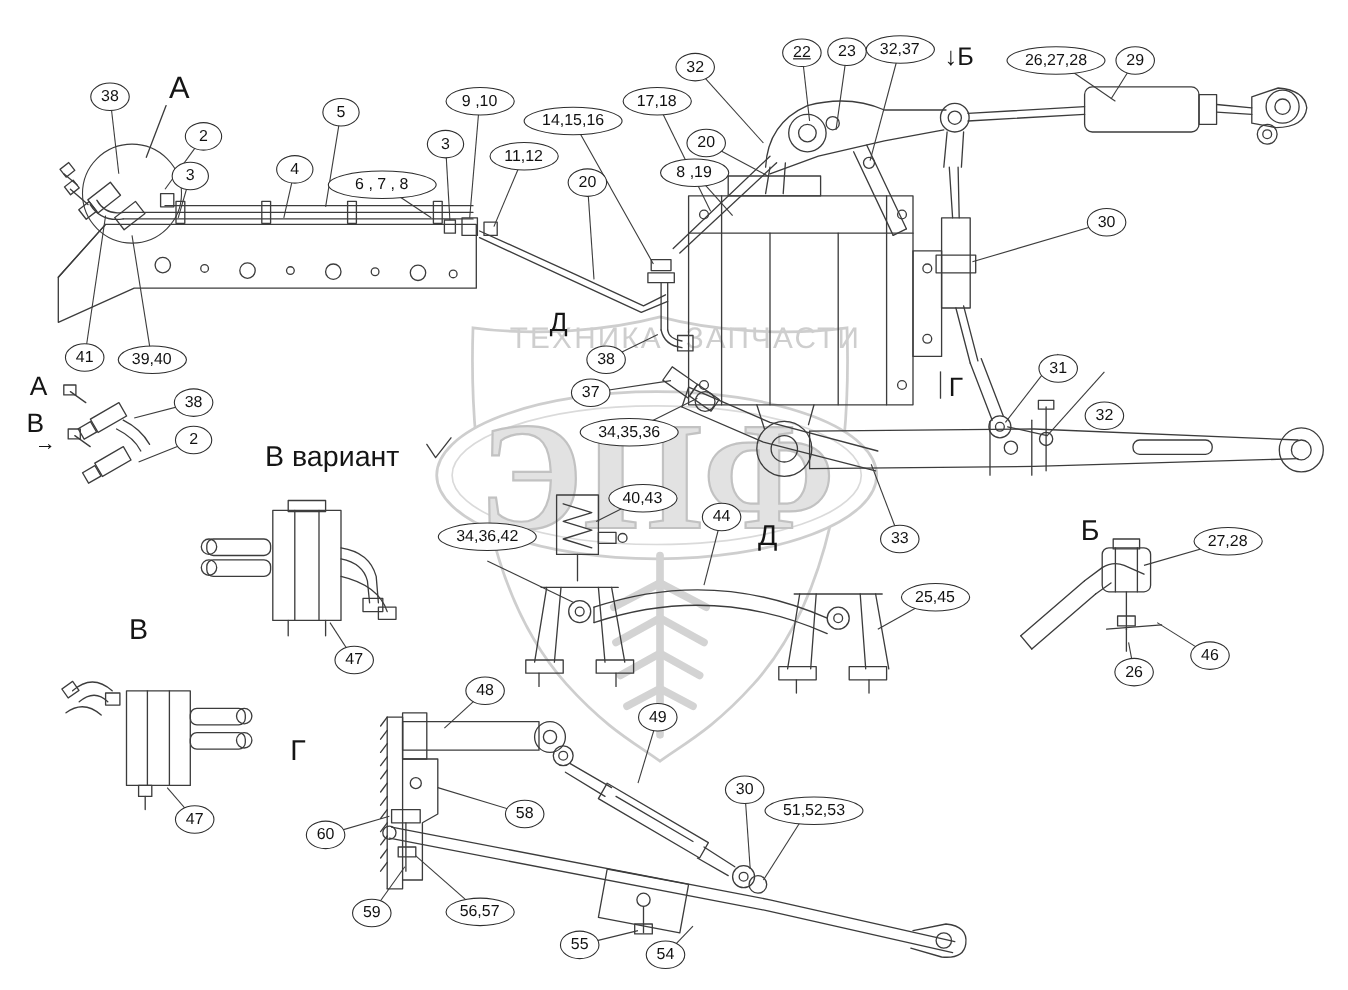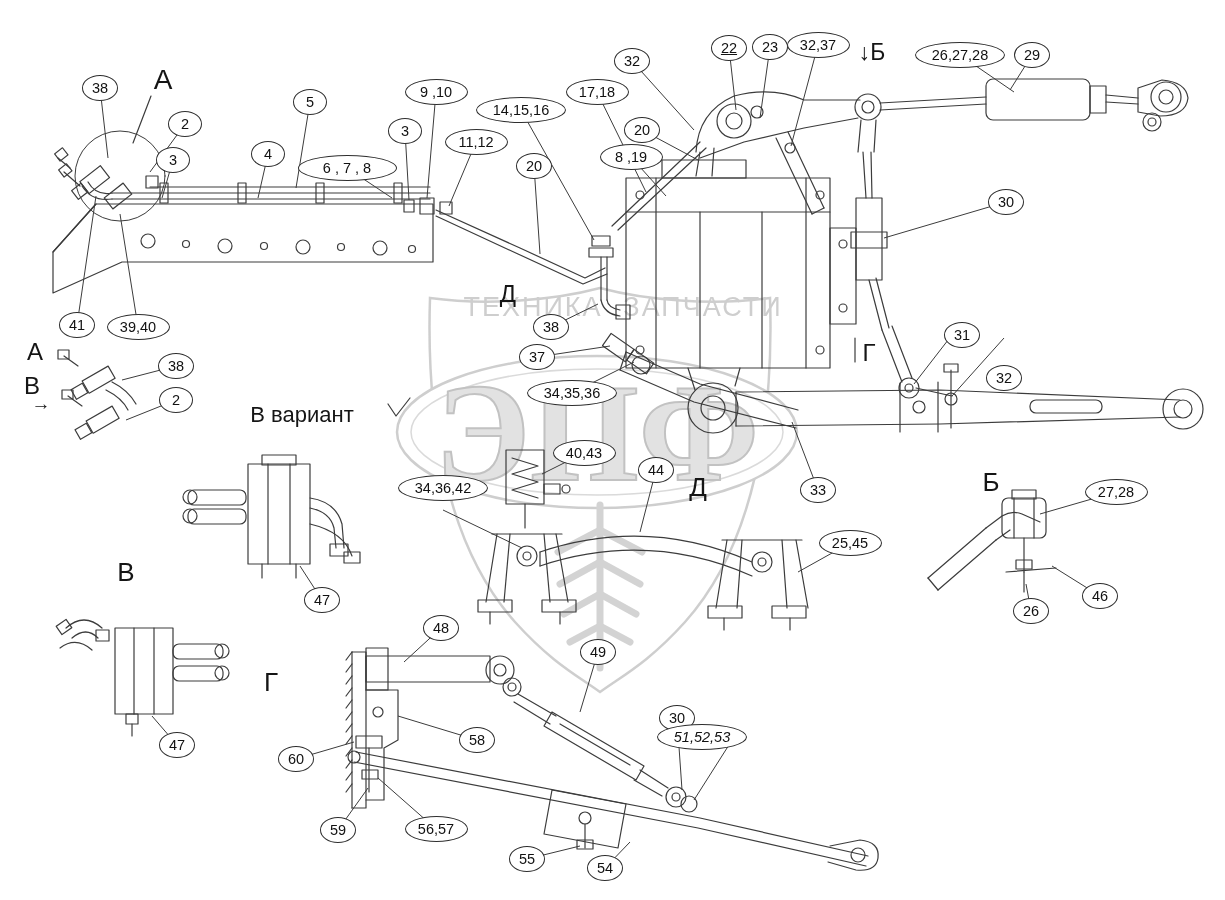--- a/index.html
+++ b/index.html
@@ -400,33 +400,33 @@
       <div class="callout" style="width: 63px; left: 1084.5px; top: 479px;">27,28</div>
       <div class="callout" style="width: 36px; left: 1082px; top: 583px;">46</div>
       <div class="callout" style="width: 36px; left: 1013px; top: 598px;">26</div>
       <div class="callout" style="width: 36px; left: 304px; top: 587px;">47</div>
       <div class="callout" style="width: 36px; left: 159px; top: 732px;">47</div>
       <div class="callout" style="width: 36px; left: 423px; top: 615px;">48</div>
       <div class="callout" style="width: 36px; left: 580px; top: 639px;">49</div>
       <div class="callout" style="width: 36px; left: 459px; top: 727px;">58</div>
       <div class="callout" style="width: 36px; left: 278px; top: 746px;">60</div>
       <div class="callout" style="width: 36px; left: 659px; top: 705px;">30</div>
-      <div class="callout" style="width: 90px; left: 657px; top: 724px; font-style: italic;">51,52,53</div>
+      <div class="callout" style="width: 90px; left: 695px; top: 724px;">51,52,53</div>
       <div class="callout" style="width: 36px; left: 320px; top: 817px;">59</div>
       <div class="callout" style="width: 63px; left: 404.5px; top: 816px;">56,57</div>
       <div class="callout" style="width: 36px; left: 509px; top: 846px;">55</div>
       <div class="callout" style="width: 36px; left: 587px; top: 855px;">54</div>
     </div>
   <div id="label-layer">
       <div class="slabel" style="left: 163px; top: 80px; font-size: 28px;">А</div>
       <div class="slabel" style="left: 872px; top: 52px; font-size: 23px;">↓Б</div>
       <div class="slabel" style="left: 35px; top: 352px; font-size: 24px;">А</div>
       <div class="slabel" style="left: 32px; top: 386px; font-size: 24px;">В</div>
       <div class="slabel" style="left: 41px; top: 404px; font-size: 19px;">→</div>
-      <div class="slabel" style="left: 302px; top: 415px; font-size: 22px;">В  вариант</div>
+      <div class="slabel" style="left: 302px; top: 415px; font-size: 26px;">В  вариант</div>
       <div class="slabel" style="left: 508px; top: 294px; font-size: 24px;">Д</div>
       <div class="slabel" style="left: 869px; top: 353px; font-size: 24px;">Г</div>
       <div class="slabel" style="left: 698px; top: 487px; font-size: 26px;">Д</div>
       <div class="slabel" style="left: 991px; top: 482px; font-size: 26px;">Б</div>
       <div class="slabel" style="left: 126px; top: 572px; font-size: 26px;">В</div>
       <div class="slabel" style="left: 271px; top: 682px; font-size: 26px;">Г</div>
     </div>
 </div>
 
 </body></html>

